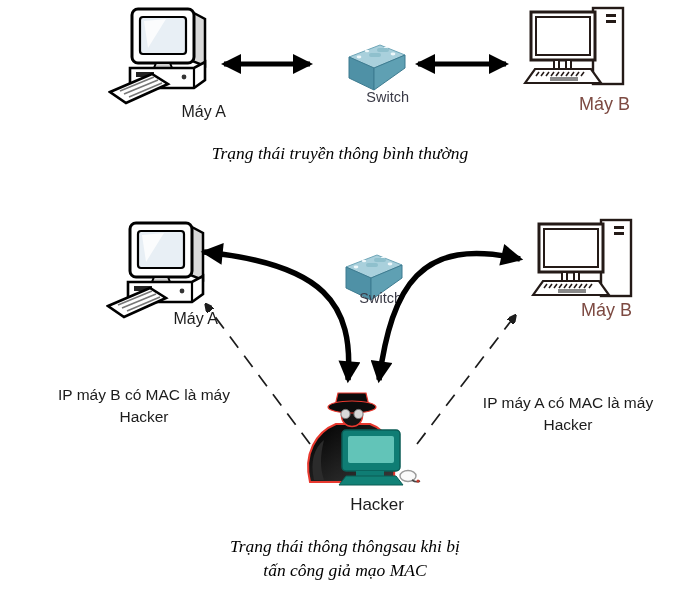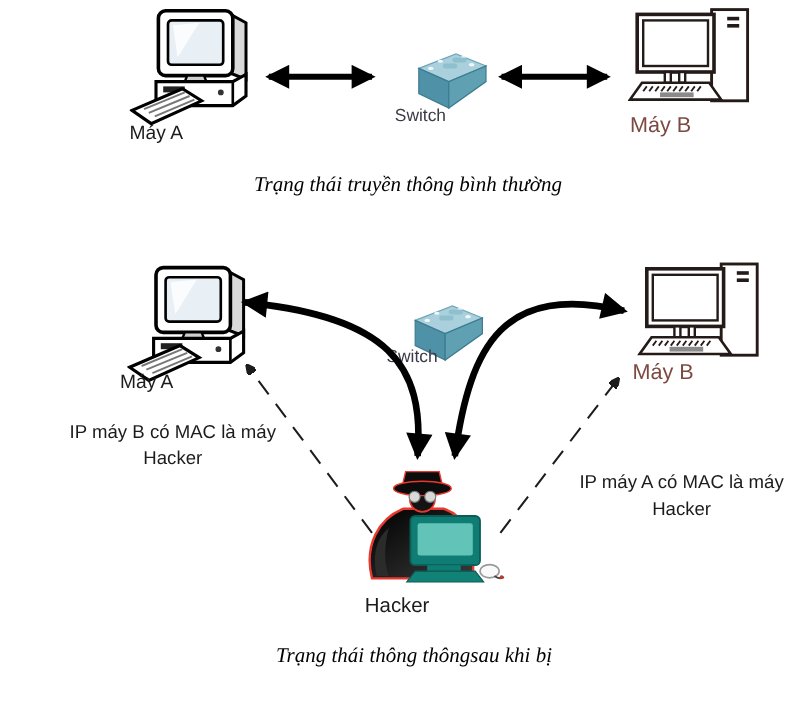--- a/index.html
+++ b/index.html
@@ -4,21 +4,21 @@
 <style>
   :root{
     --teal-top:#a9d0dc; --teal-front:#4f91a6; --teal-side:#6fachb;
     --maroon:#7d4a42; --switch-label:#3a3a46; --hacker-red:#e8392f;
     --laptop-dark:#0f7d74; --laptop-screen:#62c4b8;
   }
   *{margin:0;padding:0;box-sizing:border-box;}
   body{background:#ffffff;font-family:"Liberation Sans",sans-serif;}
   .canvas{position:relative;width:677px;height:590px;background:#fff;overflow:hidden;}
   .abs{position:absolute;}
-  .lbl{position:absolute;text-align:left;color:#1c1c1c;font-size:16px;}
+  .lbl{position:absolute;text-align:right;color:#1c1c1c;font-size:16px;}
   .lbl-switch{font-size:14.5px;color:var(--switch-label);}
   .lbl-maroon{color:var(--maroon);font-size:18px;}
   .caption{position:absolute;text-align:center;font-family:"Liberation Serif",serif;
            font-weight:normal;font-style:italic;font-size:17.5px;color:#000;line-height:24px;}
   .annot{position:absolute;text-align:center;font-size:15.5px;color:#1c1c1c;line-height:22px;}
   svg{display:block;}
   .arrow-layer{position:absolute;left:0;top:0;pointer-events:none;}
 </style>
 </head>
 <body>
@@ -187,31 +187,32 @@
       <rect x="56" y="79" width="28" height="5" fill="#0f7d74"></rect>
       <polygon points="46,84 96,84 103,93 39,93" fill="#128277" stroke="#0a5c55" stroke-width="1"></polygon>
 
       <ellipse cx="108" cy="84" rx="8" ry="5.5" fill="#fafafa" stroke="#9a9a9a" stroke-width="1.4"></ellipse>
       <path d="M112,88 q4,3 8,1" fill="none" stroke="#444" stroke-width="1.6"></path>
       <circle cx="118" cy="89" r="1.6" fill="#c0392b"></circle>
     </svg>
   </div>
   <div class="lbl" style="left:304px;top:495px;width:100px;font-size:17px;">Hacker</div>
 
-  <div class="annot" style="left:24px;top:350px;width:240px;">
+  <div class="annot" style="left:24px;top:384px;width:240px;">
     <div>IP máy B có MAC là máy</div>
     <div>Hacker</div>
   </div>
   <div class="annot" style="left:458px;top:392px;width:220px;">
     <div>IP máy A có MAC là máy</div>
     <div>Hacker</div>
   </div>
 
   <div class="caption" style="left:145px;top:534px;width:400px;">
     <div>Trạng thái thông thôngsau khi bị</div>
+    <div>tấn công giả mạo MAC</div>
   </div>
 
   <svg class="arrow-layer" width="677" height="590" viewBox="0 0 677 590">
     <defs>
       <marker id="ah" viewBox="0 0 10 10" refX="8.5" refY="5" markerWidth="4.4" markerHeight="4" orient="auto-start-reverse">
         <path d="M0,0 L10,5 L0,10 Z" fill="#000"></path>
       </marker>
       <marker id="dh" viewBox="0 0 10 10" refX="7" refY="5" markerWidth="9" markerHeight="8" orient="auto" markerUnits="userSpaceOnUse">
         <path d="M0,0 L10,5 L0,10 Z" fill="#1c1c1c" transform="scale(1.5) translate(-1,-1.6)"></path>
       </marker>

